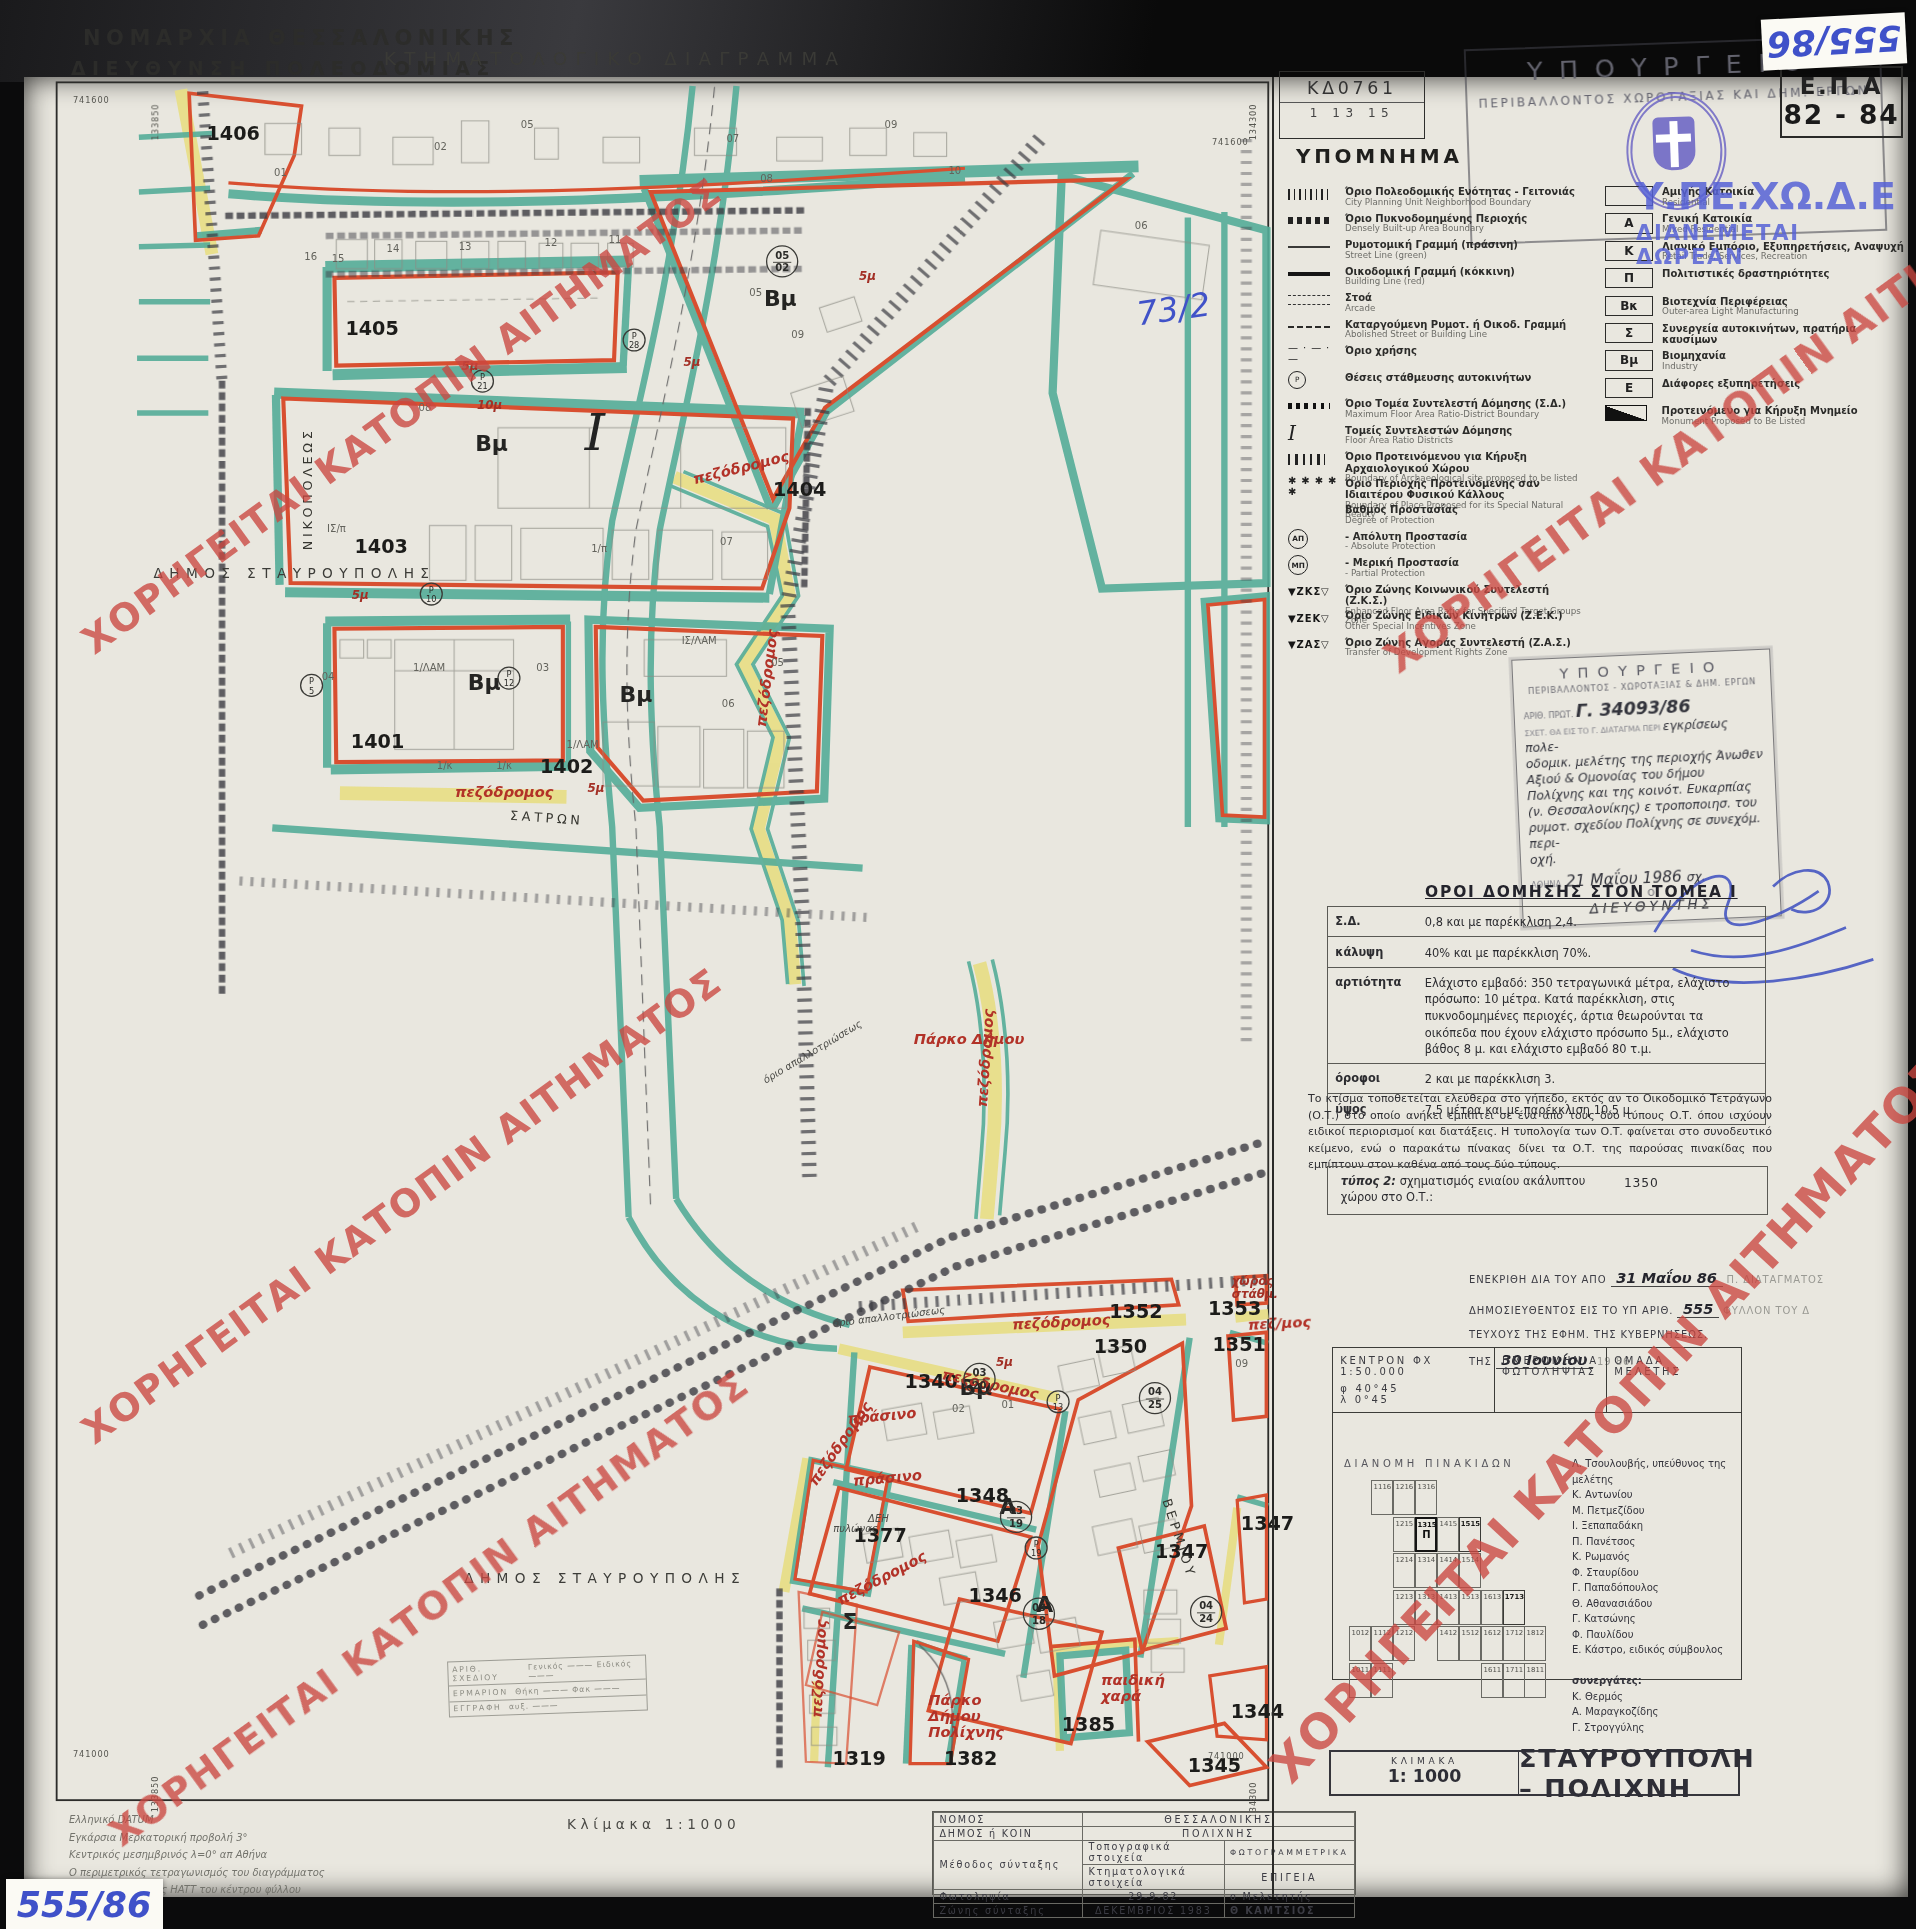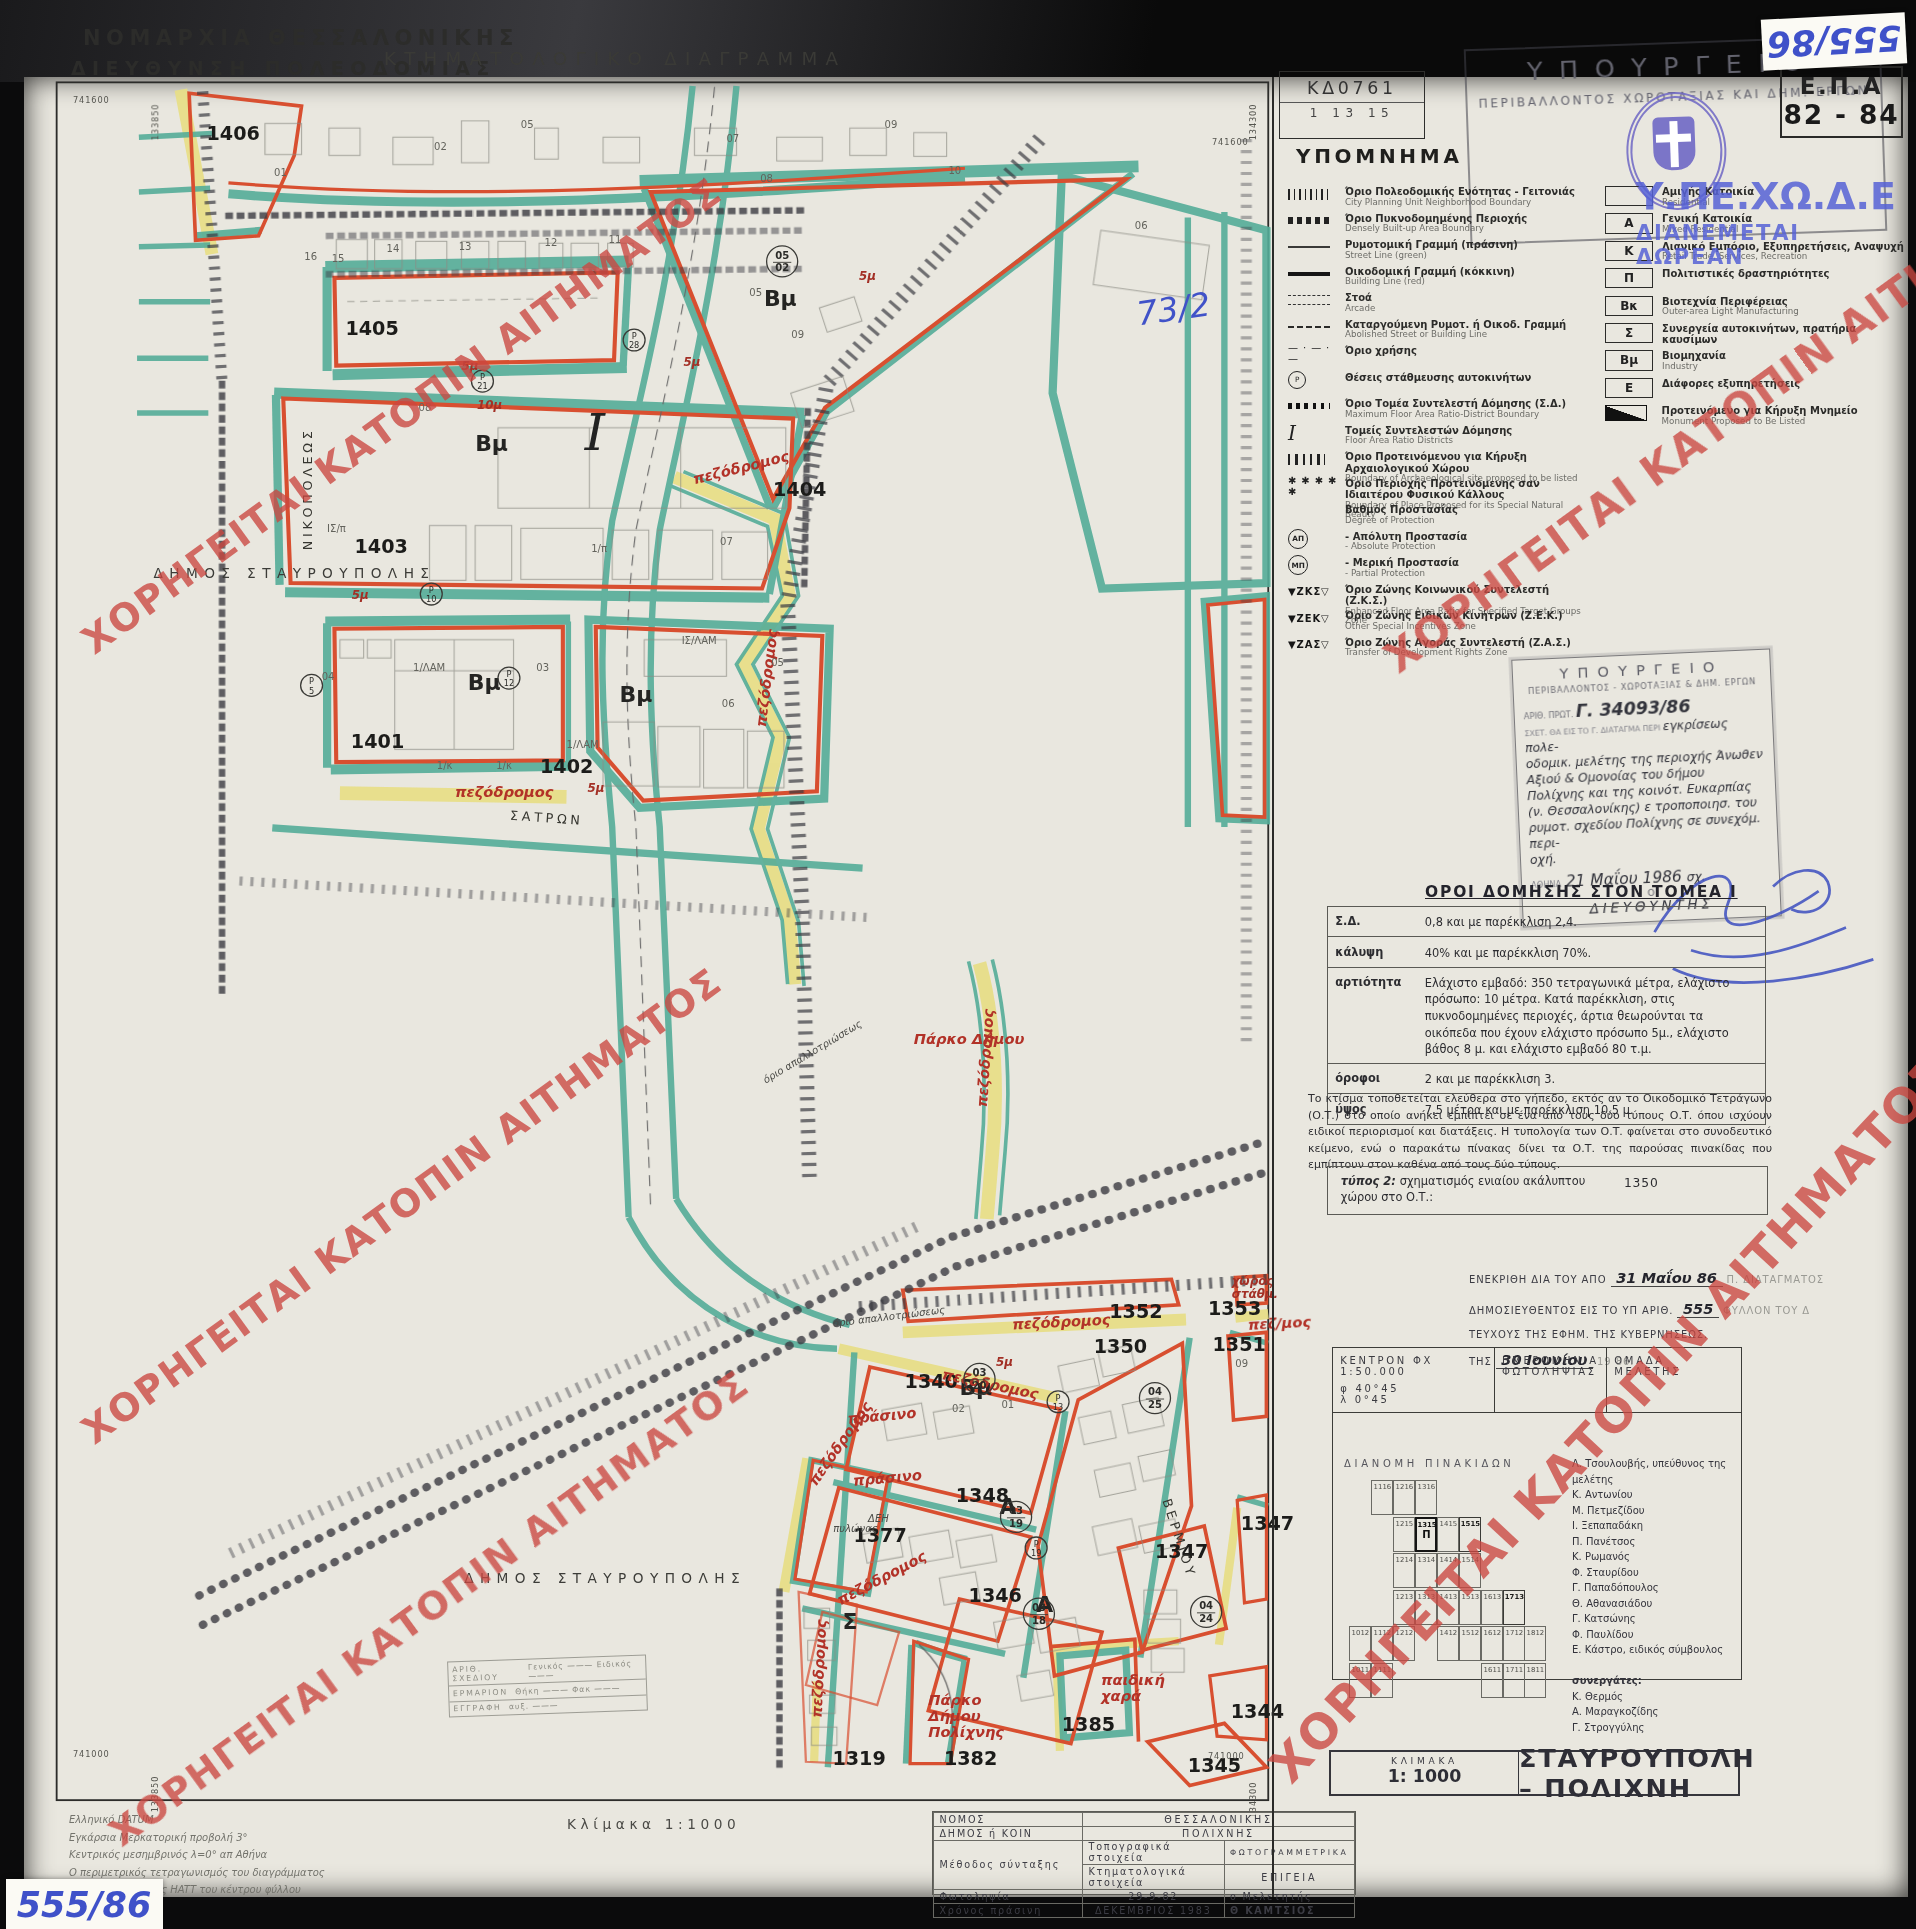--- a/index.html
+++ b/index.html
@@ -564,21 +564,21 @@
       <tr>
             <td>Κτηματολογικά στοιχεία</td>
           <td class="v" style="text-align:center">ΕΠΙΓΕΙΑ</td>
           </tr>
       <tr>
             <td>Φωτοληψία</td>
           <td style="text-align:center">29-9-82</td>
           <td>ο Μελετητής</td>
           </tr>
       <tr>
-            <td>Χρόνος πράσινη</td>
+            <td>Ζώνης σύνταξης</td>
           <td style="text-align:center">ΔΕΚΕΜΒΡΙΟΣ 1983</td>
           <td style="font-weight:bold">Θ ΚΑΜΤΣΙΟΣ</td>
           </tr>
     </tbody>
       </table>
   </div>
 
   <div class="abs sticker" style="left:5.5px;top:1879px;width:157px;height:51px;">
     <span>555/86</span>
   </div>

